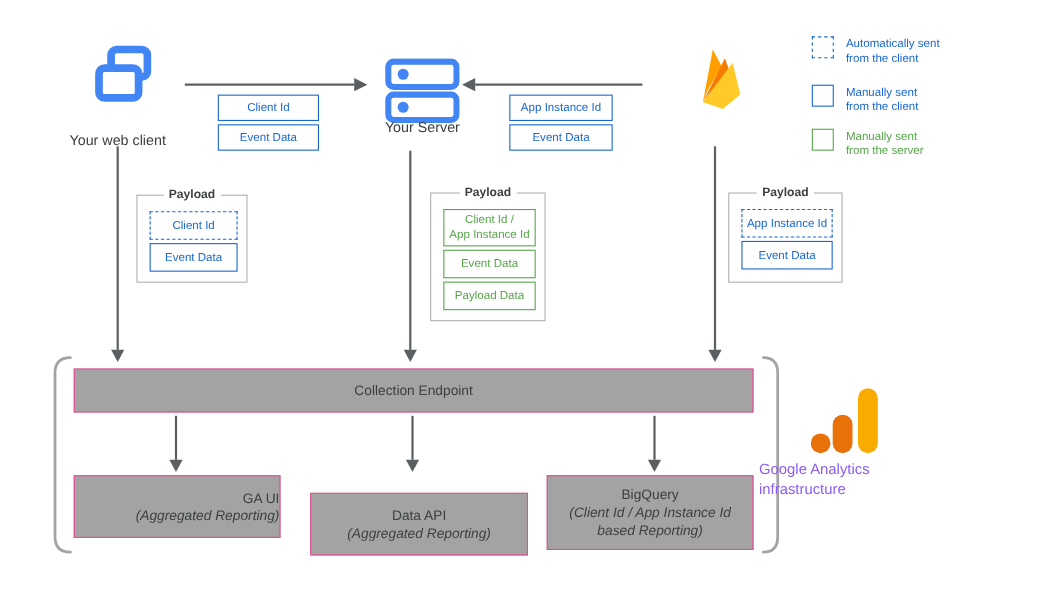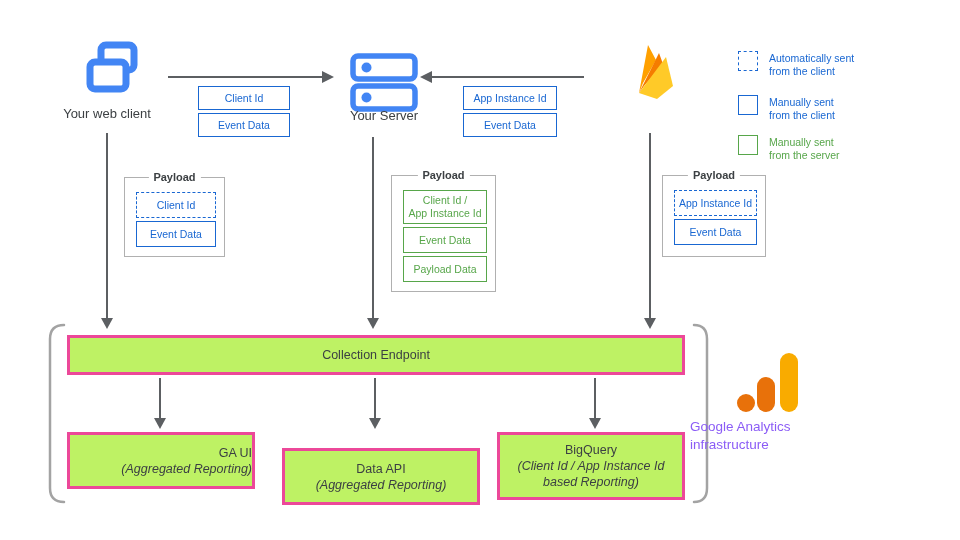--- a/index.html
+++ b/index.html
@@ -14,25 +14,25 @@
   .payload{position:absolute;border:1px solid #B0B0B0;background:#fff;box-sizing:border-box;
            padding:14px 8px 0 11px;}
   .payload-title{position:absolute;top:-7px;left:50%;transform:translateX(-50%);
            background:#fff;padding:0 5px;font-size:11px;font-weight:bold;color:#3C4043;white-space:nowrap;}
   .pitem{box-sizing:border-box;min-height:26px;margin-bottom:3px;display:flex;align-items:center;
          justify-content:center;font-size:10.5px;font-weight:500;text-align:center;
          white-space:pre-line;line-height:13px;padding:3px 2px;}
   .auto-client{border:1.5px dashed #1967D2;color:#1967D2;}
   .manual-client{border:1.5px solid #1967D2;color:#1967D2;}
   .manual-server{border:1.5px solid #57A64A;color:#57A64A;}
-  .bigbox{position:absolute;border:3px solid #ec4899;background:#bef264;box-sizing:border-box;
+  .bigbox{position:absolute;border:1px solid #ec4899;background:#a3a3a3;box-sizing:border-box;
           display:flex;flex-direction:column;align-items:center;justify-content:center;
           color:#3C4043;font-size:12.5px;text-align:center;line-height:16px;}
   .bigbox .subtitle{font-style:italic;white-space:pre-line;}
-  .legend-row{position:absolute;display:flex;align-items:flex-start;margin-top:18px;}
+  .legend-row{position:absolute;display:flex;align-items:flex-start;}
   .swatch{width:20px;height:20px;box-sizing:border-box;background:#fff;flex:none;}
   .sw-dashed-blue{border:1.5px dashed #1967D2;}
   .sw-solid-blue{border:1.5px solid #1967D2;}
   .sw-solid-green{border:1.5px solid #57A64A;}
   .legend-text{margin-left:11px;font-size:10.5px;font-weight:500;line-height:12.5px;
                white-space:pre-line;padding-top:1px;}
   .lg-blue{color:#1967D2;} .lg-green{color:#57A64A;}
   .caption{position:absolute;color:#8b5cf6;font-size:13.5px;font-weight:400;line-height:18px;
            text-align:left;white-space:pre-line;}
   .endpoint-label{font-size:12.5px;color:#3C4043;}
@@ -87,21 +87,21 @@
     <g stroke="#A3A3A3" stroke-width="2.5" fill="none" stroke-linecap="round">
       <path d="M64 325 Q50 325 50 339 L50 488 Q50 502 64 502"></path>
       <path d="M694 325 Q707 325 707 339 L707 488 Q707 502 694 502"></path>
     </g>
   </svg>
 
   <svg class="abs" style="left:86px;top:41px;" width="52" height="63" viewBox="0 0 52 63">
     <rect x="15" y="4" width="33" height="25" rx="5" fill="#fff" stroke="#4285F4" stroke-width="7"></rect>
     <rect x="4" y="21" width="36" height="27" rx="5" fill="#fff" stroke="#4285F4" stroke-width="7"></rect>
   </svg>
-  <div class="abs node-label" style="left:37px;top:106px;width:140px;">Your web client</div>
+  <div class="abs node-label" style="left:37px;top:120px;width:140px;">Your web client</div>
 
   <svg class="abs" style="left:350px;top:53px;" width="68" height="60" viewBox="0 0 68 60">
     <rect x="3" y="3" width="62" height="23" rx="5" fill="#fff" stroke="#4285F4" stroke-width="5.5"></rect>
     <rect x="3" y="33" width="62" height="23" rx="5" fill="#fff" stroke="#4285F4" stroke-width="5.5"></rect>
     <circle cx="16.5" cy="14.5" r="5" fill="#4285F4"></circle>
     <circle cx="16.5" cy="44.5" r="5" fill="#4285F4"></circle>
   </svg>
   <div class="abs node-label" style="left:314px;top:108px;width:140px;">Your Server</div>
 
   <svg class="abs" style="left:629px;top:40px;" width="50" height="64" viewBox="0 0 50 64">

